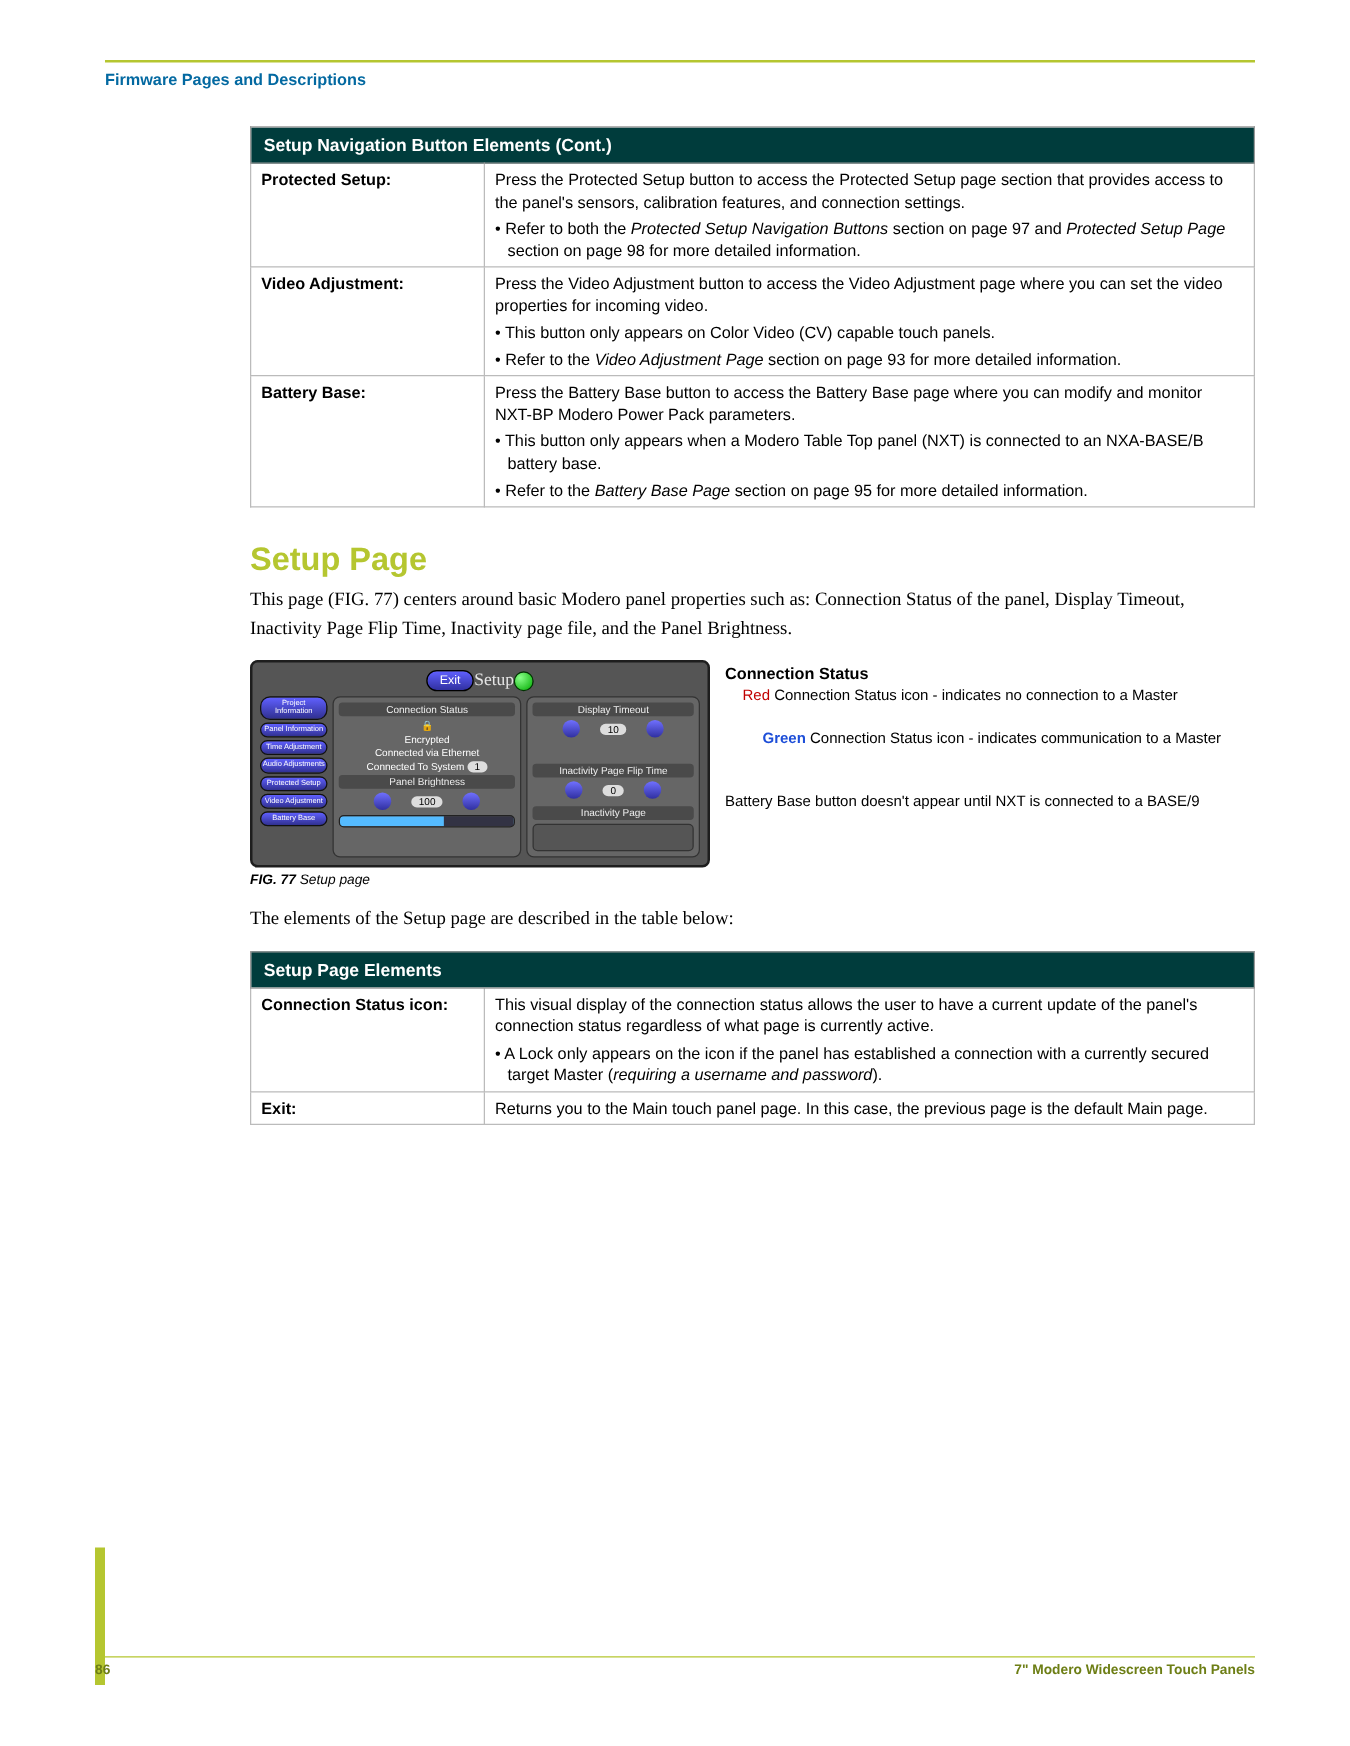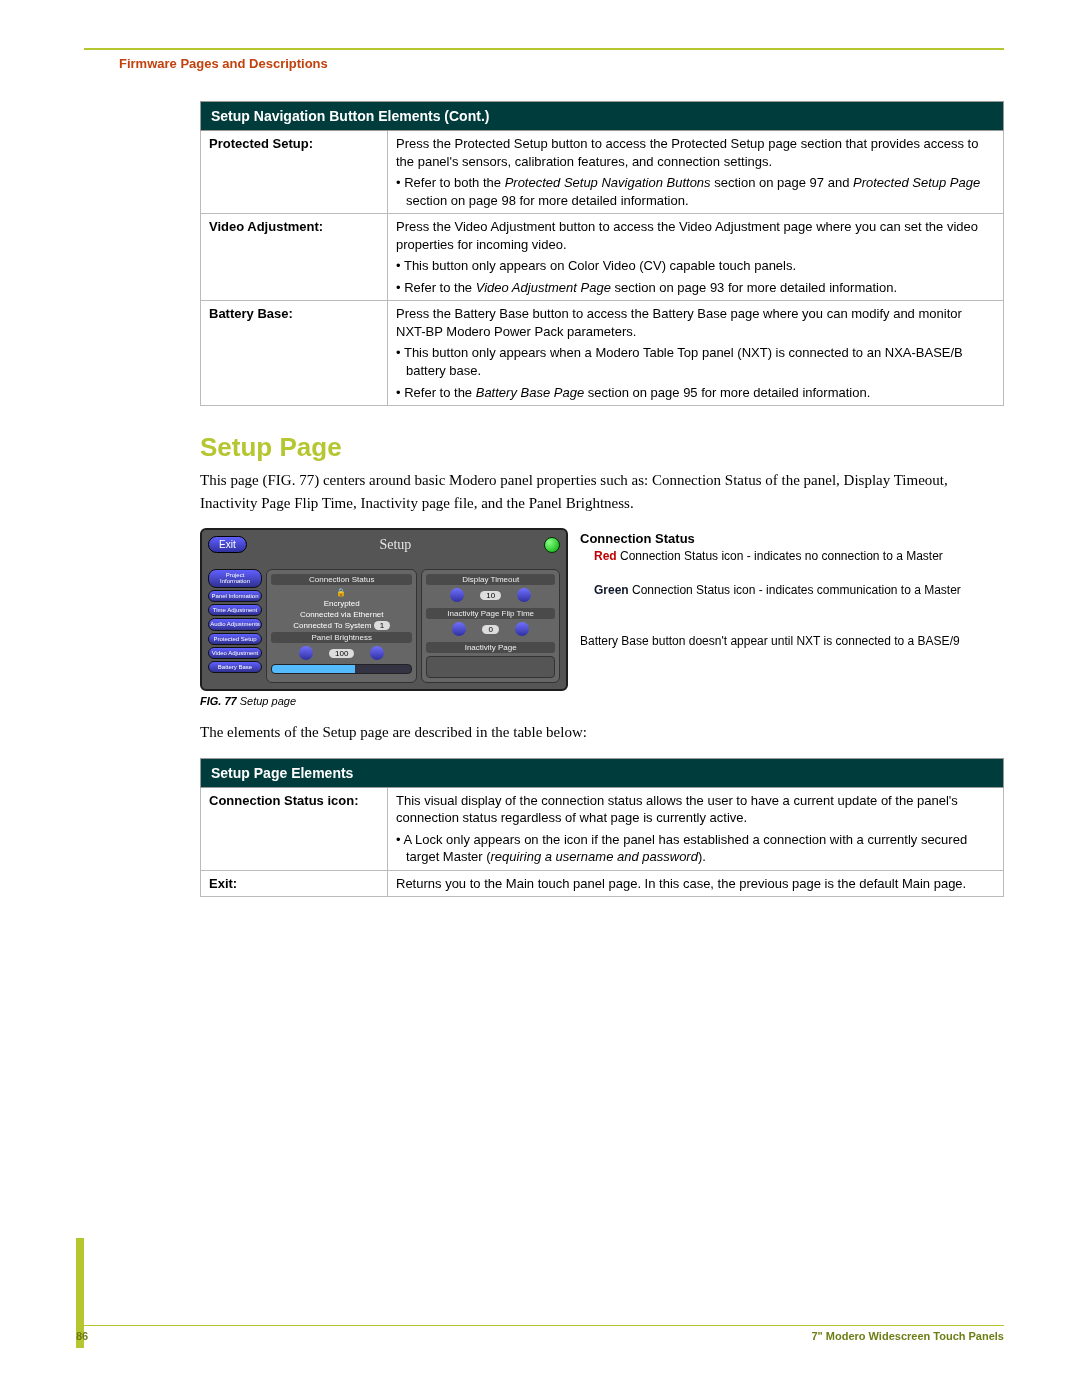--- a/index.html
+++ b/index.html
@@ -14,25 +14,24 @@
   .page-wrap {
     padding: 48px 76px 40px 84px;
     position: relative;
     min-height: 1300px;
   }
   .hr-top {
     border-top: 2px solid #b5c630;
     margin-bottom: 6px;
   }
   .section-label {
-    color: #c2410c;
+    color: #0369a1;
     font-weight: bold;
     font-size: 13px;
     margin-bottom: 30px;
-    margin-left: 35px;
   }
   .content-area {
     margin-left: 116px;
   }
   table.ref {
     border-collapse: collapse;
     width: 100%;
     font-size: 13px;
   }
   table.ref th {
@@ -86,22 +85,22 @@
     border-radius: 6px;
     width: 352px;
     padding: 6px;
     color: #ddd;
     position: relative;
     font-size: 9px;
   }
   .dev-top {
     display: flex;
     align-items: center;
-    justify-content: space-between;
-    margin-bottom: 16px;
+    justify-content: center;
+    margin-bottom: 4px;
   }
   .pill {
     background: linear-gradient(#6060ff,#3030a0);
     border: 1px solid #000;
     border-radius: 10px;
     padding: 2px 10px;
     color: #fff;
     font-size: 10px;
   }
   .dev-title {
@@ -172,22 +171,22 @@
     background: linear-gradient(90deg,#5bf 60%, #334 60%);
     border-radius: 4px;
     border:1px solid #222;
     margin-top:4px;
   }
   .annot {
     font-size: 12px;
     line-height: 1.4;
   }
   .annot b.title { font-size: 13px; }
-  .annot .red { color: #c00000; font-weight: bold; }
-  .annot .green { color: #0f172a; font-weight: bold; }
+  .annot .red { color: #c00000; font-weight: normal; }
+  .annot .green { color: #1d4ed8; font-weight: bold; margin-left: 16px; }
   .annot-block { margin-bottom: 12px; }
   .fig-cap { font-size: 11px; margin: 4px 0 14px 0; font-style: italic; }
   .fig-cap b { font-weight: bold; }
   .footer {
     position: absolute;
     left: 76px; right: 76px; bottom: 46px;
     display: flex;
     justify-content: space-between;
     font-size: 11px;
     font-weight: bold;
@@ -290,21 +289,21 @@
               </div>
               <div class="slider"></div>
             </div>
             <div class="panel" style="flex:1">
               <div class="hdr">Display Timeout</div>
               <div class="mini">
                 <span class="arrowbtn"></span>
                 <span class="valpill">10</span>
                 <span class="arrowbtn"></span>
               </div>
-              <div class="hdr" style="margin-top:6px">Inactivity Page Flip Time</div>
+              <div class="hdr" style="margin-top:21px">Inactivity Page Flip Time</div>
               <div class="mini">
                 <span class="arrowbtn"></span>
                 <span class="valpill">0</span>
                 <span class="arrowbtn"></span>
               </div>
               <div class="hdr" style="margin-top:6px">Inactivity Page</div>
               <div style="height:20px;background:#555;border:1px solid #333;border-radius:4px"></div>
             </div>
           </div>
         </div>

